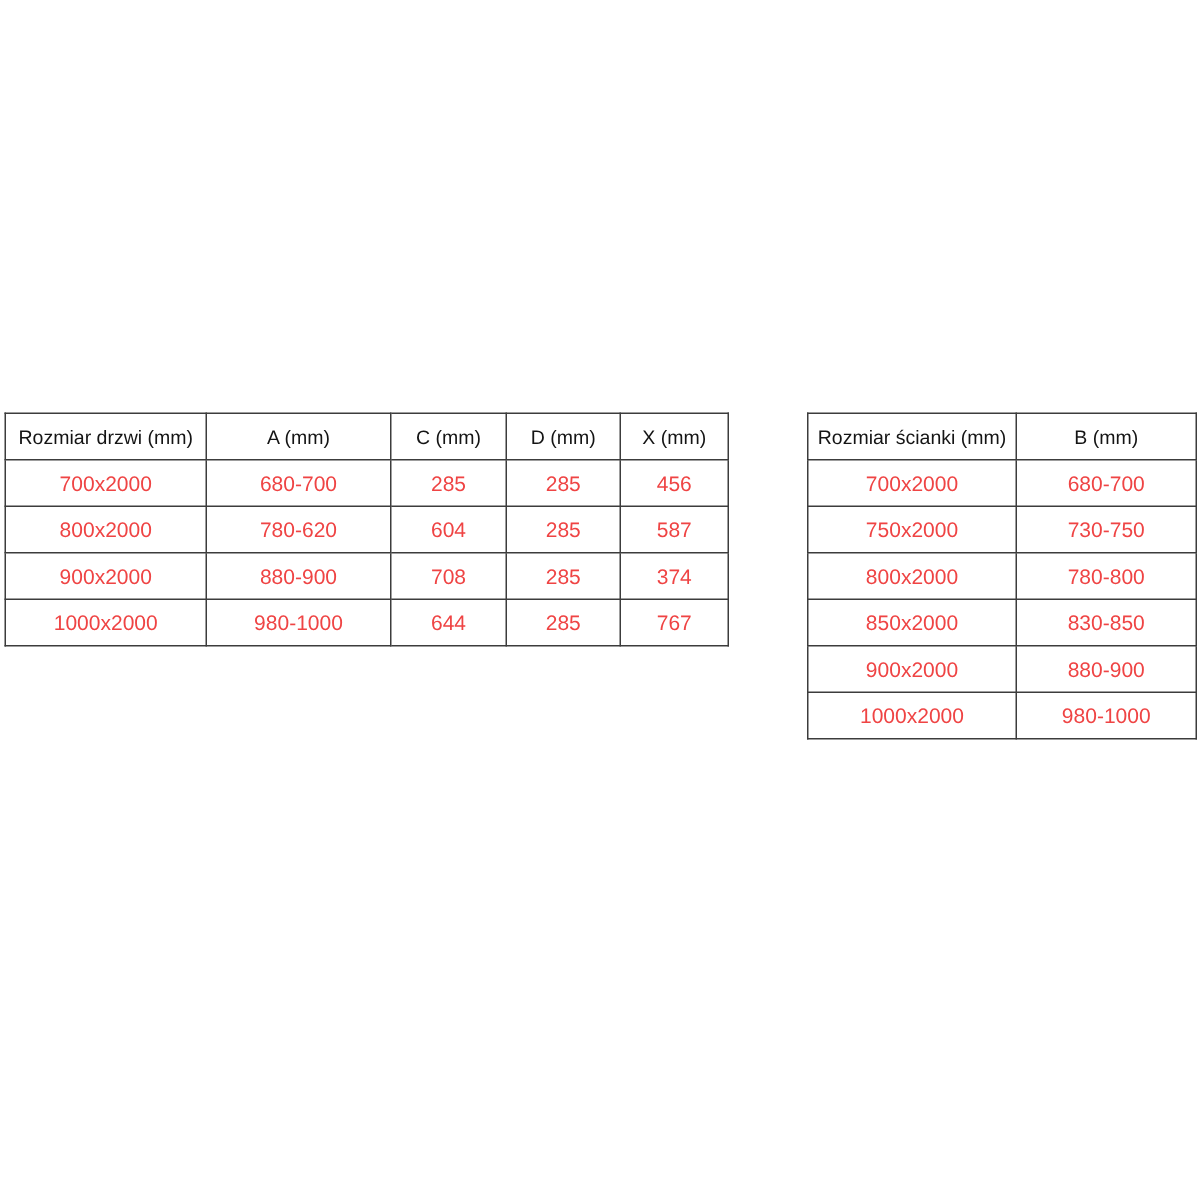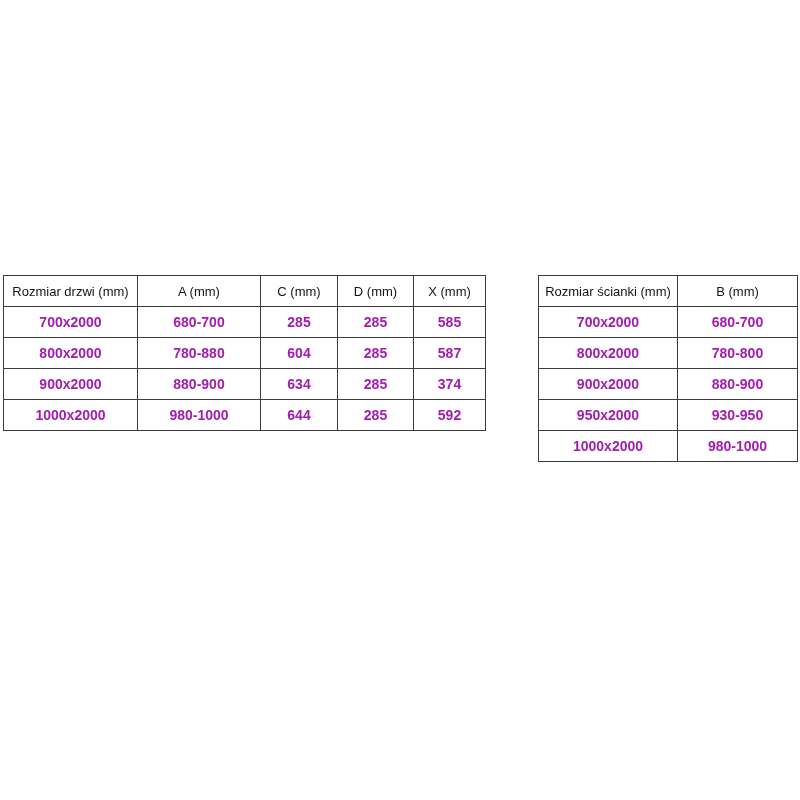--- a/index.html
+++ b/index.html
@@ -36,22 +36,22 @@
     white-space: nowrap;
     overflow: hidden;
   }
   table.spec th {
     font-size: 13px;
     font-weight: 400;
     color: #141414;
   }
   table.spec td {
     font-size: 14px;
-    font-weight: 700;
-    color: #a21caf;
+    font-weight: 400;
+    color: #ef4444;
   }
   #door-table {
     left: 3px;
     top: 275px;
     width: 482px;
   }
   #wall-table {
     left: 538px;
     top: 275px;
     width: 259px;
@@ -79,42 +79,42 @@
           <th>D (mm)</th>
           <th>X (mm)</th>
         </tr>
     </thead>
     <tbody>
         <tr>
           <td>700x2000</td>
           <td>680-700</td>
           <td>285</td>
           <td>285</td>
-          <td>585</td>
+          <td>456</td>
         </tr>
         <tr>
           <td>800x2000</td>
-          <td>780-880</td>
+          <td>780-620</td>
           <td>604</td>
           <td>285</td>
           <td>587</td>
         </tr>
         <tr>
           <td>900x2000</td>
           <td>880-900</td>
-          <td>634</td>
+          <td>708</td>
           <td>285</td>
           <td>374</td>
         </tr>
         <tr>
           <td>1000x2000</td>
           <td>980-1000</td>
           <td>644</td>
           <td>285</td>
-          <td>592</td>
+          <td>767</td>
         </tr>
       </tbody>
   </table>
 
   <table class="spec" id="wall-table">
     <colgroup>
       <col style="width:139px">
       <col style="width:120px">
     </colgroup>
     <thead>
@@ -122,30 +122,34 @@
           <th>Rozmiar ścianki (mm)</th>
           <th>B (mm)</th>
         </tr>
     </thead>
     <tbody>
         <tr>
           <td>700x2000</td>
           <td>680-700</td>
         </tr>
         <tr>
+          <td>750x2000</td>
+          <td>730-750</td>
+        </tr>
+        <tr>
           <td>800x2000</td>
           <td>780-800</td>
         </tr>
         <tr>
+          <td>850x2000</td>
+          <td>830-850</td>
+        </tr>
+        <tr>
           <td>900x2000</td>
           <td>880-900</td>
-        </tr>
-        <tr>
-          <td>950x2000</td>
-          <td>930-950</td>
         </tr>
         <tr>
           <td>1000x2000</td>
           <td>980-1000</td>
         </tr>
       </tbody>
   </table>
 
 </div>
 

